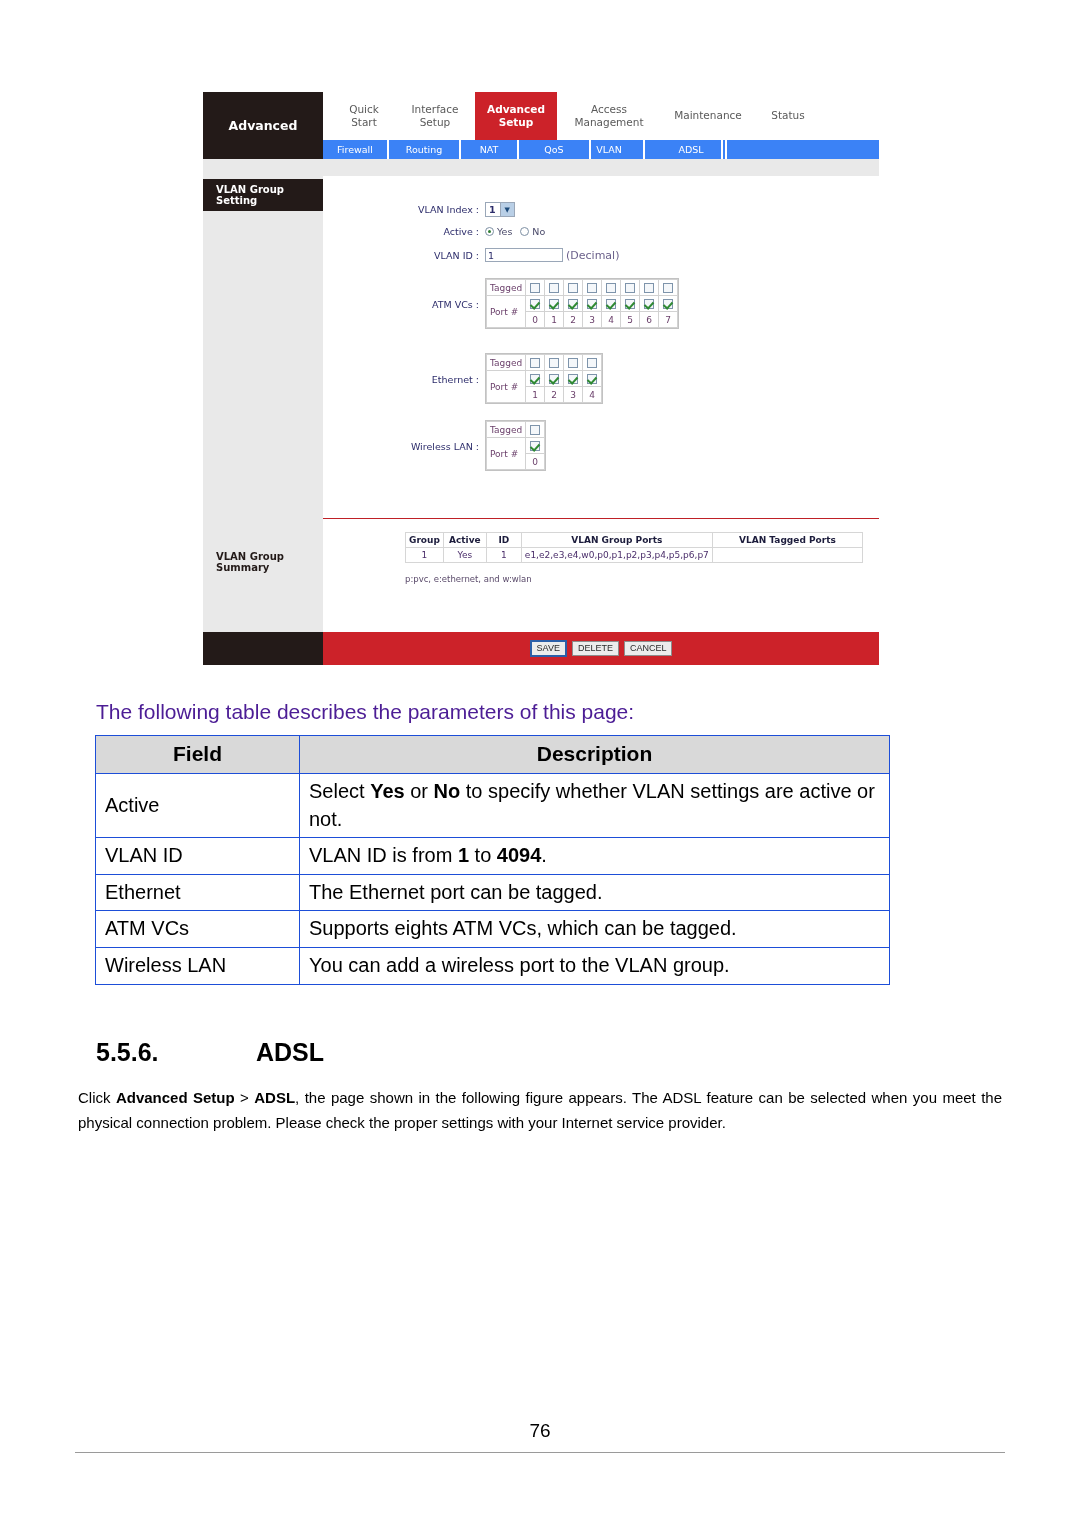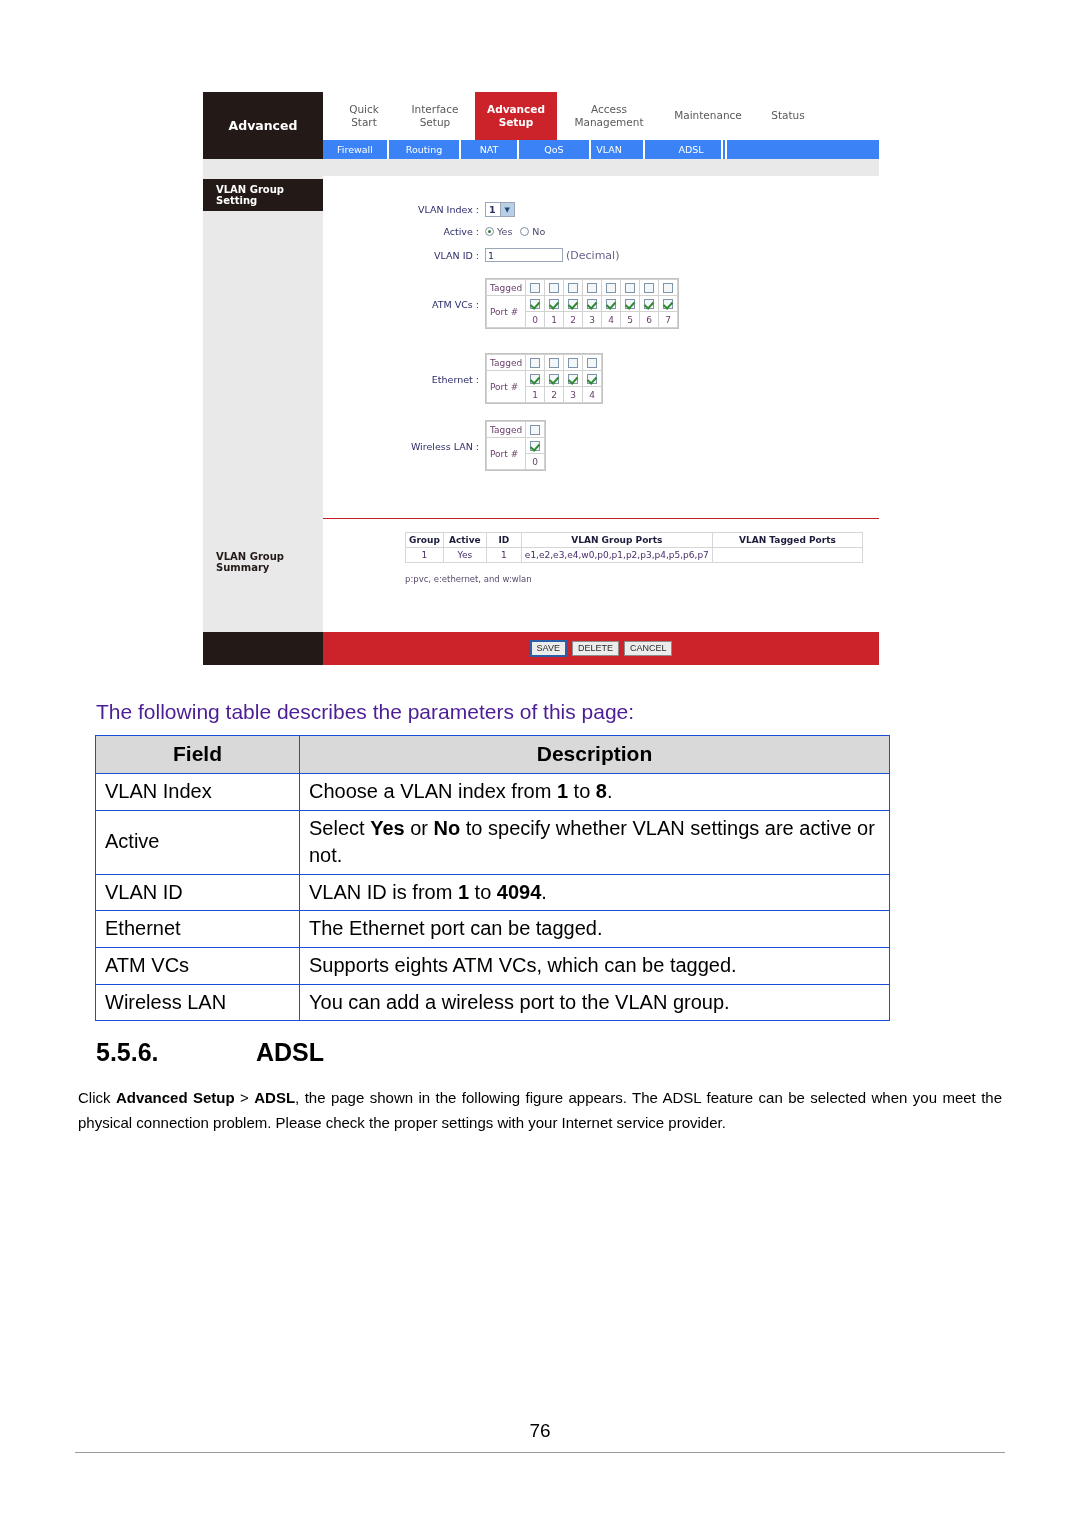--- a/index.html
+++ b/index.html
@@ -635,24 +635,20 @@
 <div class="doc-text intro-line">The following table describes the parameters of this page:</div>
 
 <table class="param-table">
   <thead>
     <tr>
       <th class="field-col">Field</th>
       <th>Description</th>
     </tr>
   </thead>
   <tbody>
-    <tr>
-      <td class="field-col">VLAN Index</td>
-      <td>Choose a VLAN index from <b>1</b> to <b>8</b>.</td>
-    </tr>
     <tr>
       <td class="field-col">Active</td>
       <td>Select <b>Yes</b> or <b>No</b> to specify whether VLAN settings are active or not.</td>
     </tr>
     <tr>
       <td class="field-col">VLAN ID</td>
       <td>VLAN ID is from <b>1</b> to <b>4094</b>.</td>
     </tr>
     <tr>
       <td class="field-col">Ethernet</td>

